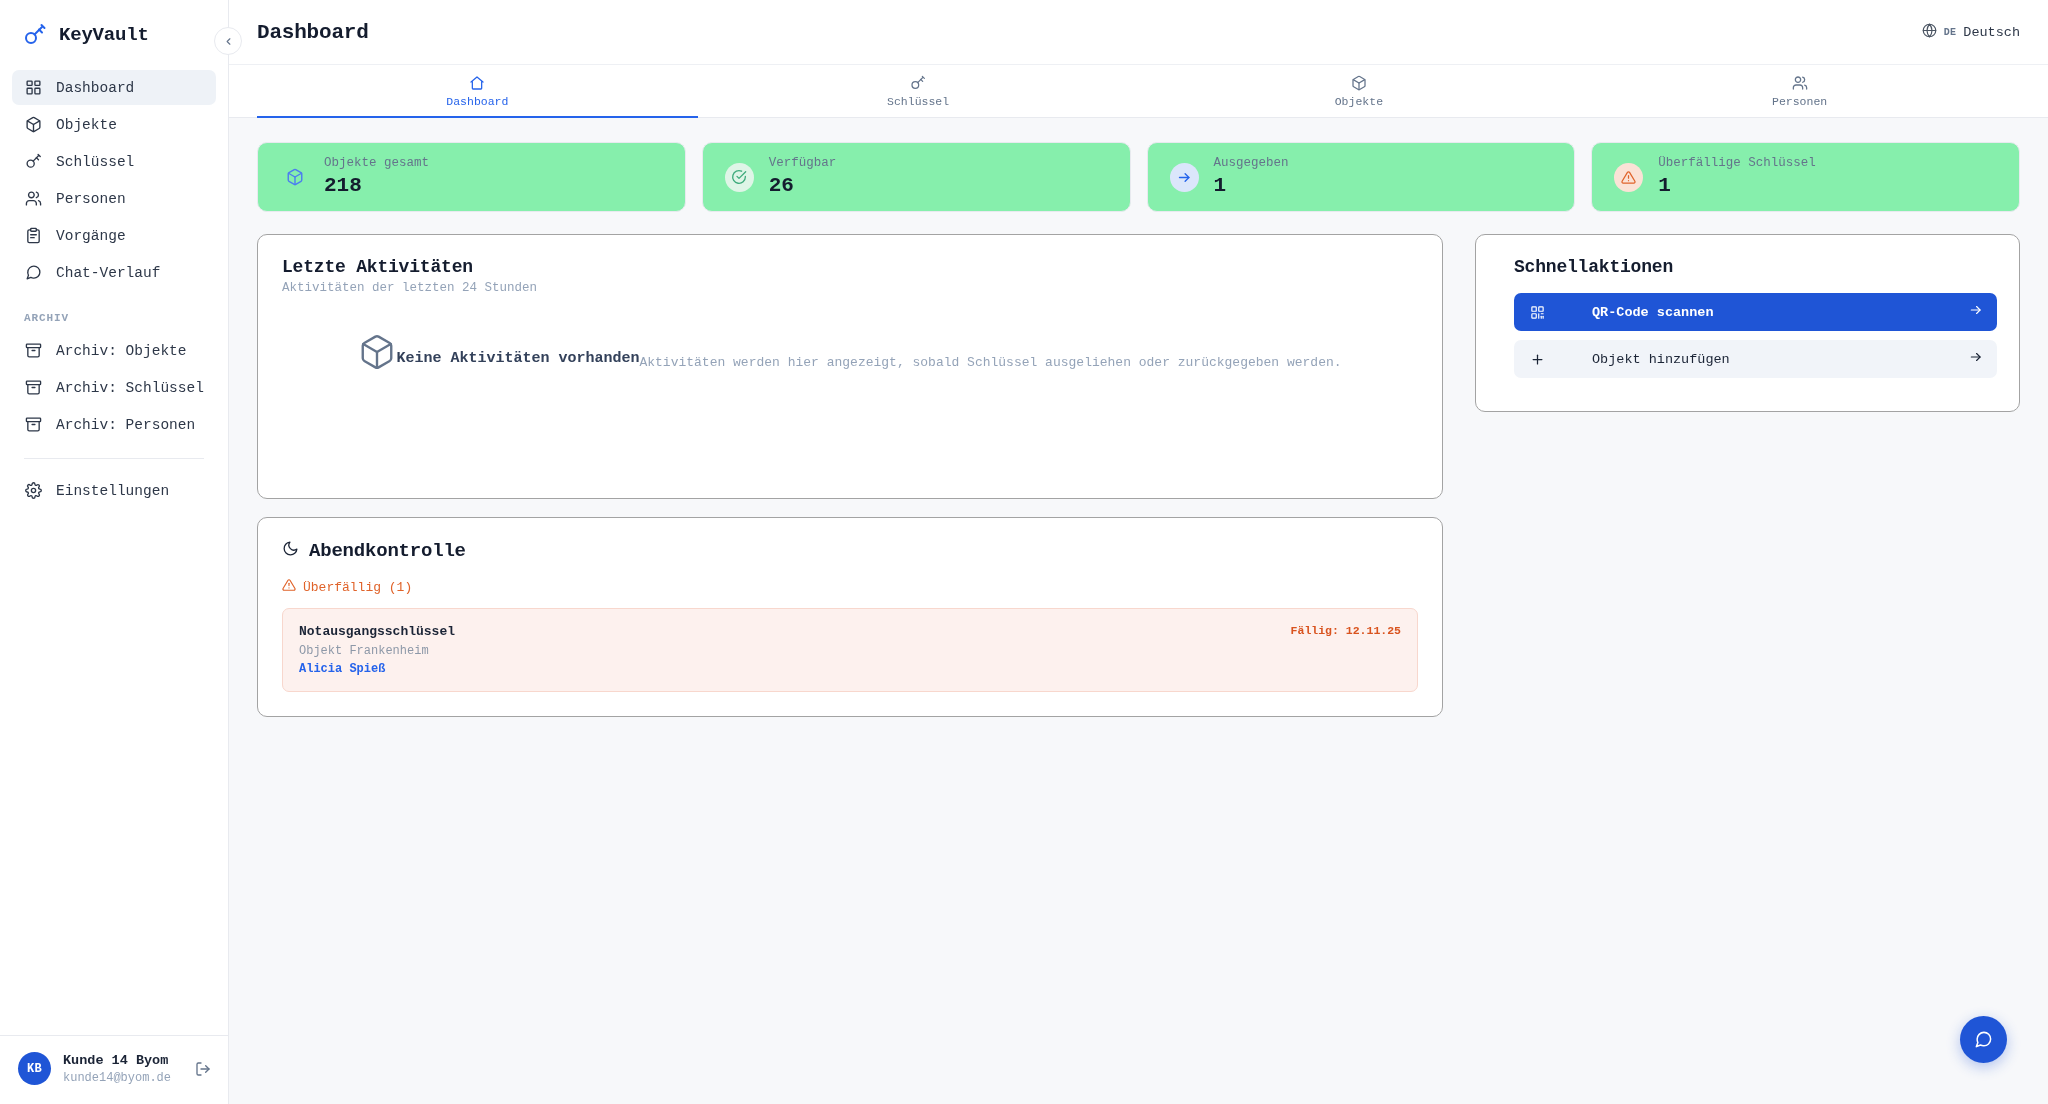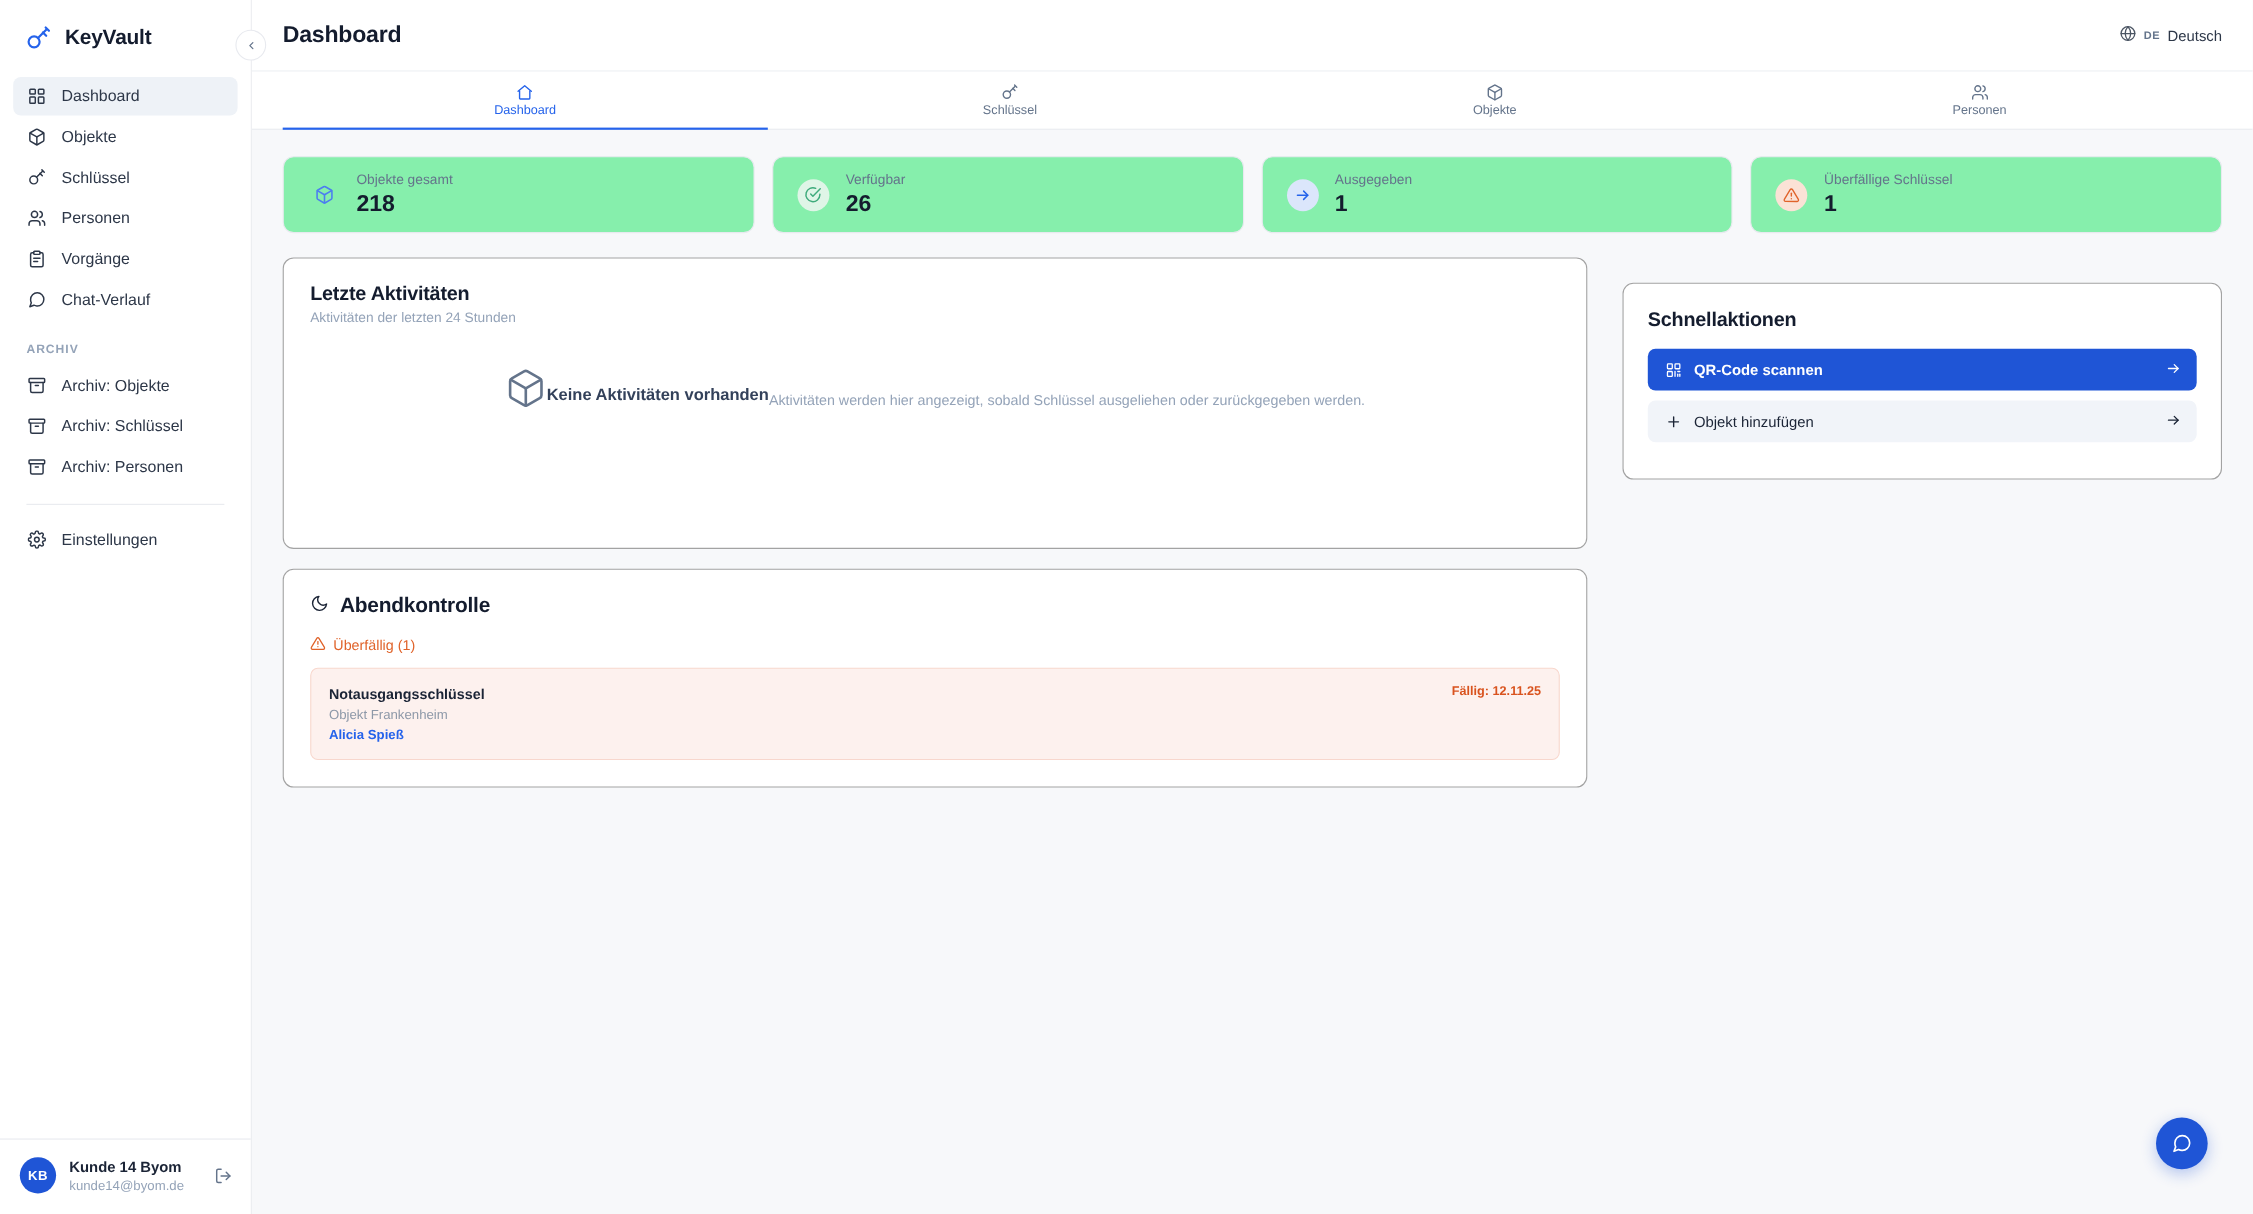--- a/index.html
+++ b/index.html
@@ -2,21 +2,21 @@
 <html><head>
 <meta charset="utf-8">
 <style>
   * { margin:0; padding:0; box-sizing:border-box; }
   html, body { width:2048px; height:1104px; overflow:hidden; }
   body {
     font-family:"Liberation Sans", sans-serif;
     background:#f7f8fa; color:#1e293b;
     -webkit-font-smoothing:antialiased;
   }
-  .app { display:flex; width:2048px; height:804px; }
+  .app { display:flex; width:2048px; height:804px;font-family:Liberation Mono, monospace; }
 
   
   .sidebar {
     width:229px; flex:0 0 229px; height:1104px; background:#ffffff;
     border-right:1px solid #e8eaef; display:flex; flex-direction:column;
     position:relative;
   }
   .brand { display:flex; align-items:center; gap:11px; padding:22px 0 22px 22px; }
   .brand-logo { width:26px; height:26px; display:flex; align-items:center; justify-content:center; }
   .brand-name { font-size:19px; font-weight:700; letter-spacing:-0.2px; color:#141c2e; }
@@ -119,25 +119,25 @@
   .overdue-label { display:flex; align-items:center; gap:7px; font-size:13px; color:#e0632a; font-weight:500; margin-bottom:12px; }
   .overdue-card {
     background:#fdf1ee; border:1px solid #f8d7cd; border-radius:7px;
     padding:13px 16px; display:flex; justify-content:space-between; align-items:flex-start;
   }
   .ov-name { font-size:13px; font-weight:700; color:#1b2436; line-height:1.5; }
   .ov-obj { font-size:12px; color:#8d98a8; line-height:1.5; }
   .ov-person { font-size:12px; color:#2563eb; font-weight:600; line-height:1.5; }
   .ov-due { font-size:11.5px; font-weight:700; color:#d9531e; white-space:nowrap; padding-top:2px; }
 
-  .quick-panel { padding:22px 22px 24px 22px;margin-top:23px; }
+  .quick-panel { padding:22px 22px 24px 38px; }
   .quick-title { font-size:18px; font-weight:700; color:#141c2e; margin-bottom:16px; letter-spacing:-0.2px; }
   .quick-btn {
     display:flex; align-items:center; height:38px; border-radius:7px;
-    padding:0 14px; font-size:13.5px; cursor:pointer; margin-bottom:9px;
+    padding:0 14px; font-size:13.5px; cursor:pointer; margin-bottom:9px;gap:36px;
   }
   .quick-btn .qico { width:18px; display:flex; align-items:center; justify-content:center; flex:0 0 18px; margin-right:10px; }
   .quick-btn .qlabel { flex:1 1 auto; }
   .quick-btn.primary { background:#1f55d6; color:#fff; font-weight:600; }
   .quick-btn.secondary { background:#f1f4f9; color:#1b2436; font-weight:500; }
 
   .fab {
     position:absolute; right:41px; bottom:41px; width:47px; height:47px;
     border-radius:50%; background:#1f55d6; display:flex; align-items:center;
     justify-content:center; cursor:pointer;

